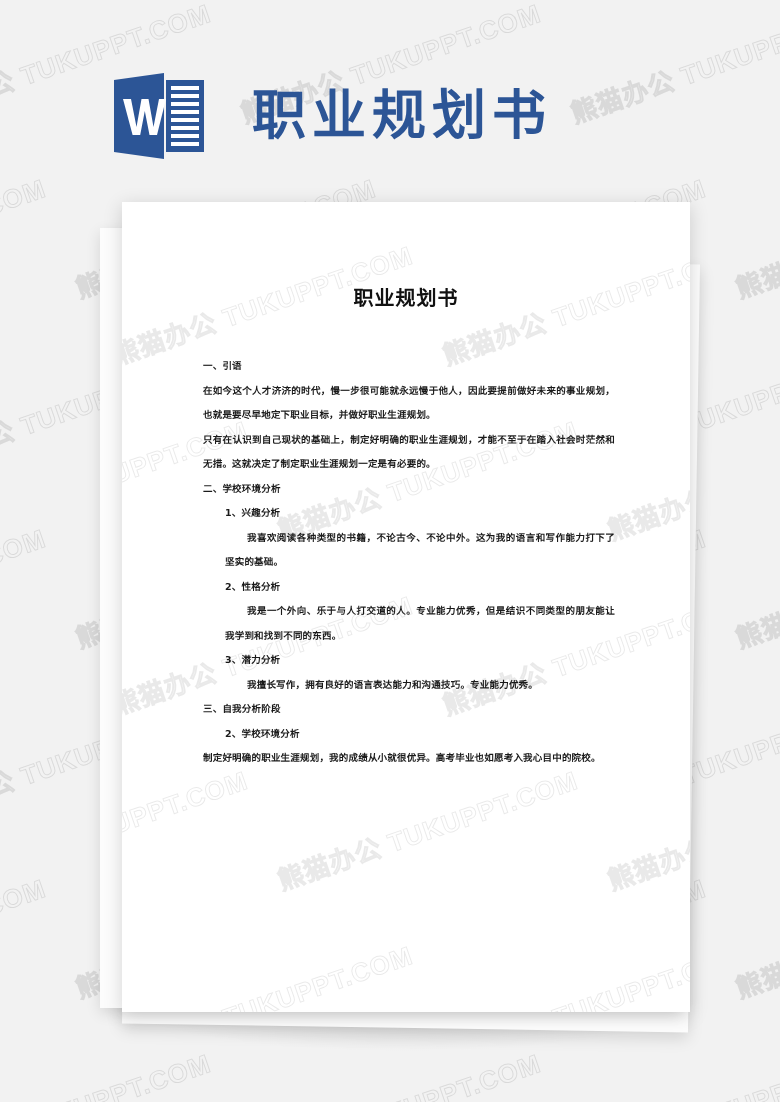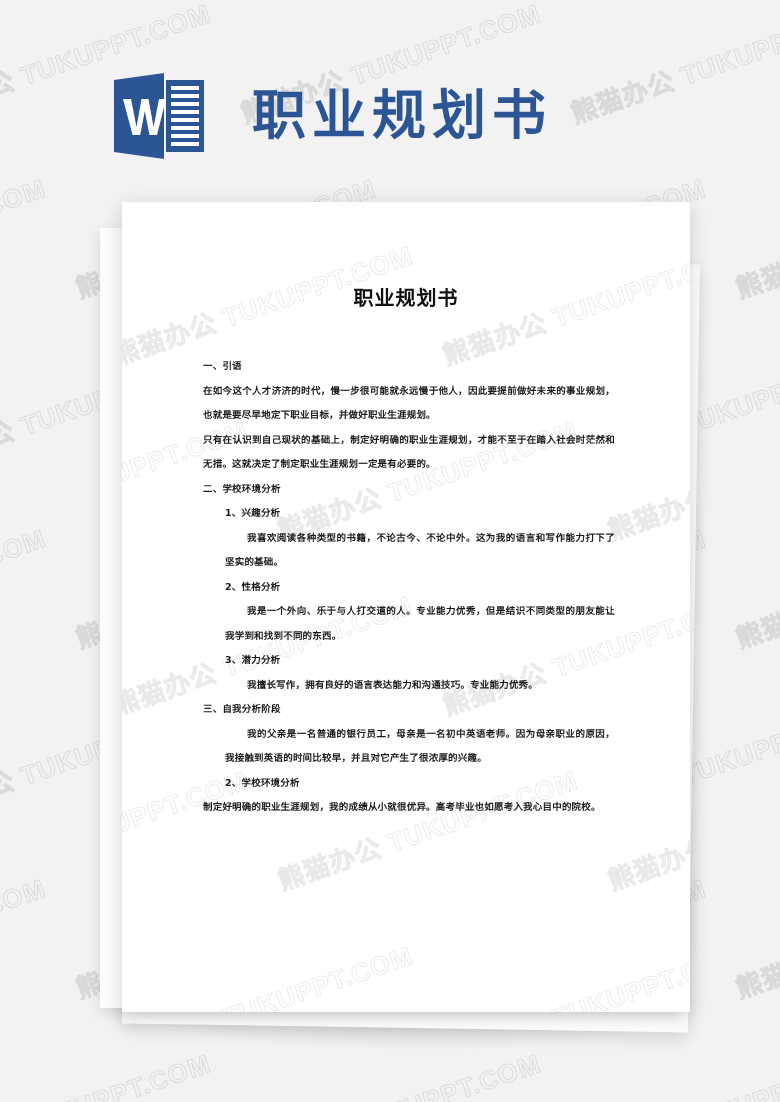--- a/index.html
+++ b/index.html
@@ -251,21 +251,20 @@
           <p class="p">在如今这个人才济济的时代，慢一步很可能就永远慢于他人，因此要提前做好未来的事业规划，也就是要尽早地定下职业目标，并做好职业生涯规划。</p>
           <p class="p">只有在认识到自己现状的基础上，制定好明确的职业生涯规划，才能不至于在踏入社会时茫然和无措。这就决定了制定职业生涯规划一定是有必要的。</p>
           <p class="p h2">二、学校环境分析</p>
           <p class="p h3">1、兴趣分析</p>
           <p class="p indent2 indent">我喜欢阅读各种类型的书籍，不论古今、不论中外。这为我的语言和写作能力打下了坚实的基础。</p>
           <p class="p h3">2、性格分析</p>
           <p class="p indent2 indent">我是一个外向、乐于与人打交道的人。专业能力优秀，但是结识不同类型的朋友能让我学到和找到不同的东西。</p>
           <p class="p h3">3、潜力分析</p>
           <p class="p indent2 indent">我擅长写作，拥有良好的语言表达能力和沟通技巧。专业能力优秀。</p>
           <p class="p h2">三、自我分析阶段</p>
-          <p class="p indent2 indent">我的父亲是一名普通的银行员工，母亲是一名初中英语老师。因为母亲职业的原因，我接触到英语的时间比较早，并且对它产生了很浓厚的兴趣。</p>
           <p class="p h3">2、学校环境分析</p>
           <p class="p">制定好明确的职业生涯规划，我的成绩从小就很优异。高考毕业也如愿考入我心目中的院校。</p>
         </div>
     </div>
     <div class="sheet-wm" id="sheet-watermarks">
         <span class="wm" style="left: -15px; top: 135px;">熊猫办公 TUKUPPT.COM</span>
         <span class="wm" style="left: 315px; top: 135px;">熊猫办公 TUKUPPT.COM</span>
         <span class="wm" style="left: -180px; top: 310px;">熊猫办公 TUKUPPT.COM</span>
         <span class="wm" style="left: 150px; top: 310px;">熊猫办公 TUKUPPT.COM</span>
         <span class="wm" style="left: 480px; top: 310px;">熊猫办公 TUKUPPT.COM</span>

